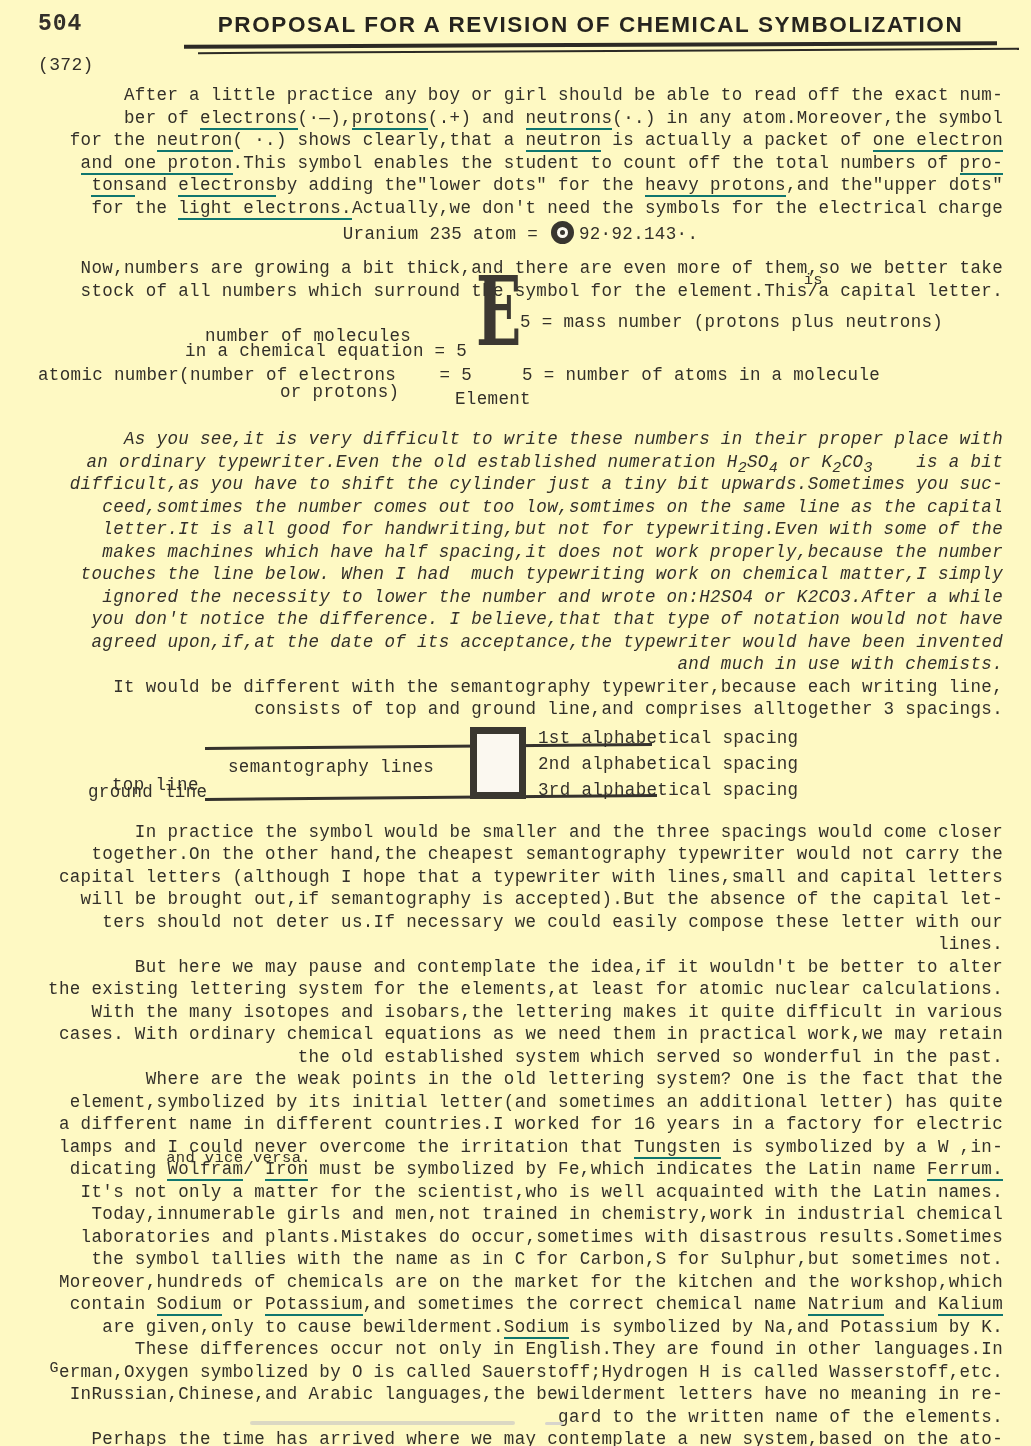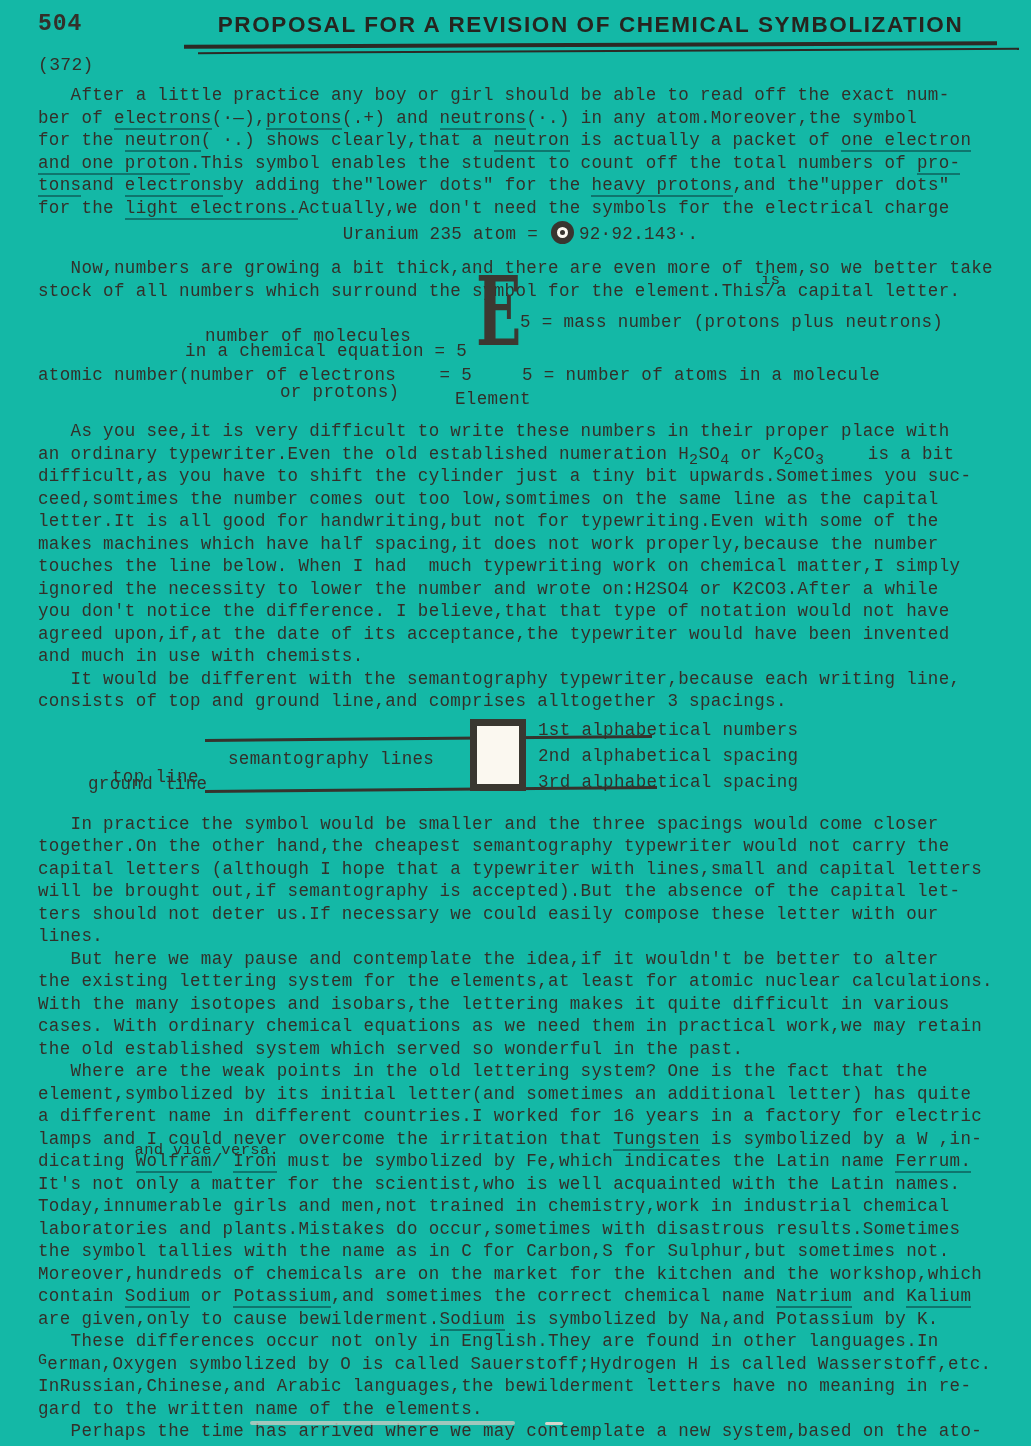--- a/index.html
+++ b/index.html
@@ -1,20 +1,20 @@
 <!DOCTYPE html>
 <html><head>
 <meta charset="utf-8">
 <style>
   html,body{margin:0;padding:0;background:#e8e4da;}
   .page{
     position:relative;
     width:1031px;height:1446px;
     margin:0 auto;
-    background:#14b8a6;
+    background:#fef9c3;
     color:#33302a;
     font-family:"Liberation Mono","DejaVu Sans Mono",monospace;
     font-size:17.5px;
     letter-spacing:0.35px;
     overflow:hidden;
     box-sizing:border-box;
     padding:12px 28px 0 38px;
   }
   
   .hdr{display:flex;align-items:flex-start;height:60px;}
@@ -23,30 +23,30 @@
   .hdr-num .small{font-size:18px;margin-top:20px;}
   .hdr-title-wrap{flex:1;margin-left:58px;margin-right:6px;}
   .hdr-title{
     font-family:"Liberation Sans","DejaVu Sans",sans-serif;
     font-weight:bold;font-size:22.5px;letter-spacing:1.6px;
     text-align:center;color:#26241f;white-space:nowrap;
   }
   .rule-a{height:4px;background:#2c2a25;margin-top:5px;transform:rotate(-0.25deg);}
   .rule-b{height:2px;background:#2c2a25;margin-top:3px;margin-left:14px;width:101%;transform:rotate(-0.3deg);}
   
-  .para{margin:0;}
+  .para{margin:0;text-align:right;}
   .tl{line-height:22.5px;height:22.5px;white-space:pre;}
   .u{border-bottom:2px solid #0f766e;}
   .sub{position:relative;top:5px;font-size:15px;}
   .sup{position:relative;top:-5px;font-size:15px;}
   .ins{display:inline-block;width:0;white-space:nowrap;position:relative;top:-12px;left:-4px;font-size:15.5px;}
   .ins2{display:inline-block;width:0;white-space:nowrap;position:relative;top:-12px;left:-88px;font-size:15.5px;}
   #para-1{margin-top:12px;}
   #para-2{margin-top:12px;}
-  #para-3{margin-top:8px;}
+  #para-3{margin-top:16px;font-style:italic;}
   #para-5{margin-top:5px;}
   
   .equation{margin-top:2px;text-align:center;line-height:24px;height:24px;}
   .atom{
     display:inline-block;width:11px;height:11px;border:6px solid #38352f;border-radius:50%;
     position:relative;vertical-align:-5px;margin:0 5px 0 2px;background:#fbf8f0;
   }
   .atom::after{
     content:"";position:absolute;left:50%;top:50%;width:5px;height:5px;margin:-2.5px 0 0 -2.5px;
     background:#38352f;border-radius:50%;
@@ -148,21 +148,21 @@
       <div class="tl"><span>consists of top and ground line,and comprises alltogether 3 spacings.</span></div>
     </div>
 
   <div class="ldiag">
     <div class="lbl ld-top">top line</div>
     <div class="ld-rule1"></div>
     <div class="lbl ld-semi">semantography lines</div>
     <div class="lbl ld-ground">ground line</div>
     <div class="ld-rule2"></div>
     <div class="ld-box"></div>
-    <div class="lbl ld-s1">1st alphabetical numbers</div>
+    <div class="lbl ld-s1">1st alphabetical spacing</div>
     <div class="lbl ld-s2">2nd alphabetical spacing</div>
     <div class="lbl ld-s3">3rd alphabetical spacing</div>
   </div>
 
   <div class="para" id="para-5">
       <div class="tl"><span>   In practice the symbol would be smaller and the three spacings would come closer</span></div>
       <div class="tl"><span>together.On the other hand,the cheapest semantography typewriter would not carry the</span></div>
       <div class="tl"><span>capital letters (although I hope that a typewriter with lines,small and capital letters</span></div>
       <div class="tl"><span>will be brought out,if semantography is accepted).But the absence of the capital let-</span></div>
       <div class="tl"><span>ters should not deter us.If necessary we could easily compose these letter with our</span></div>

